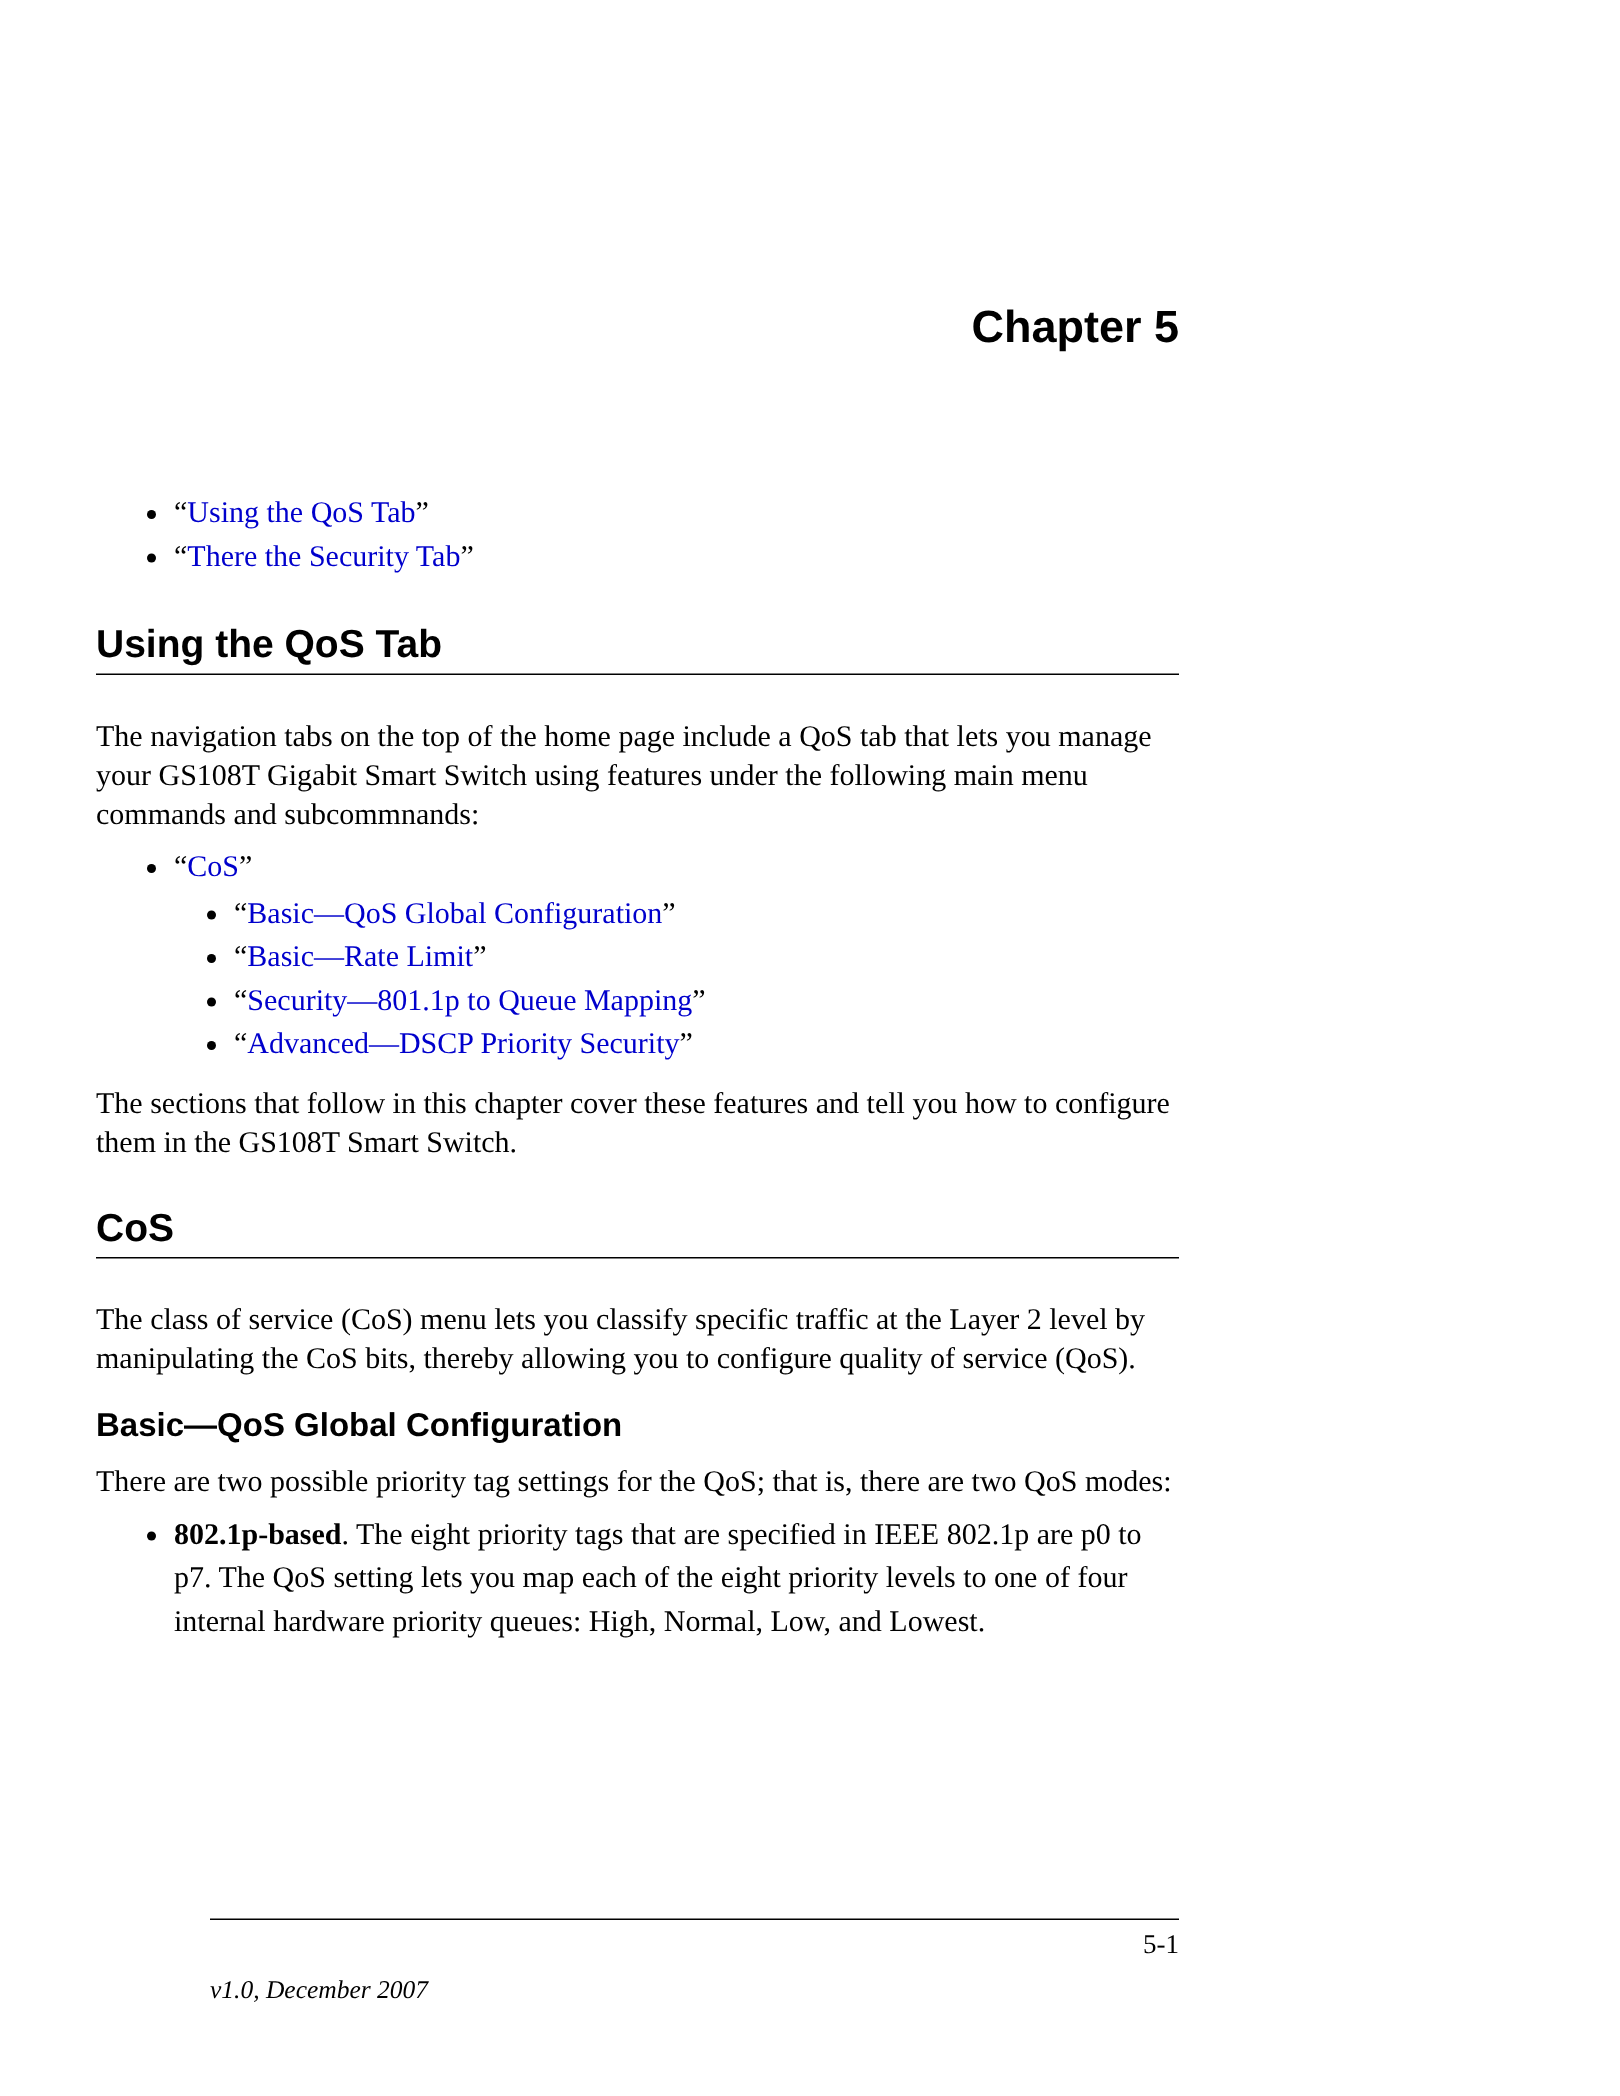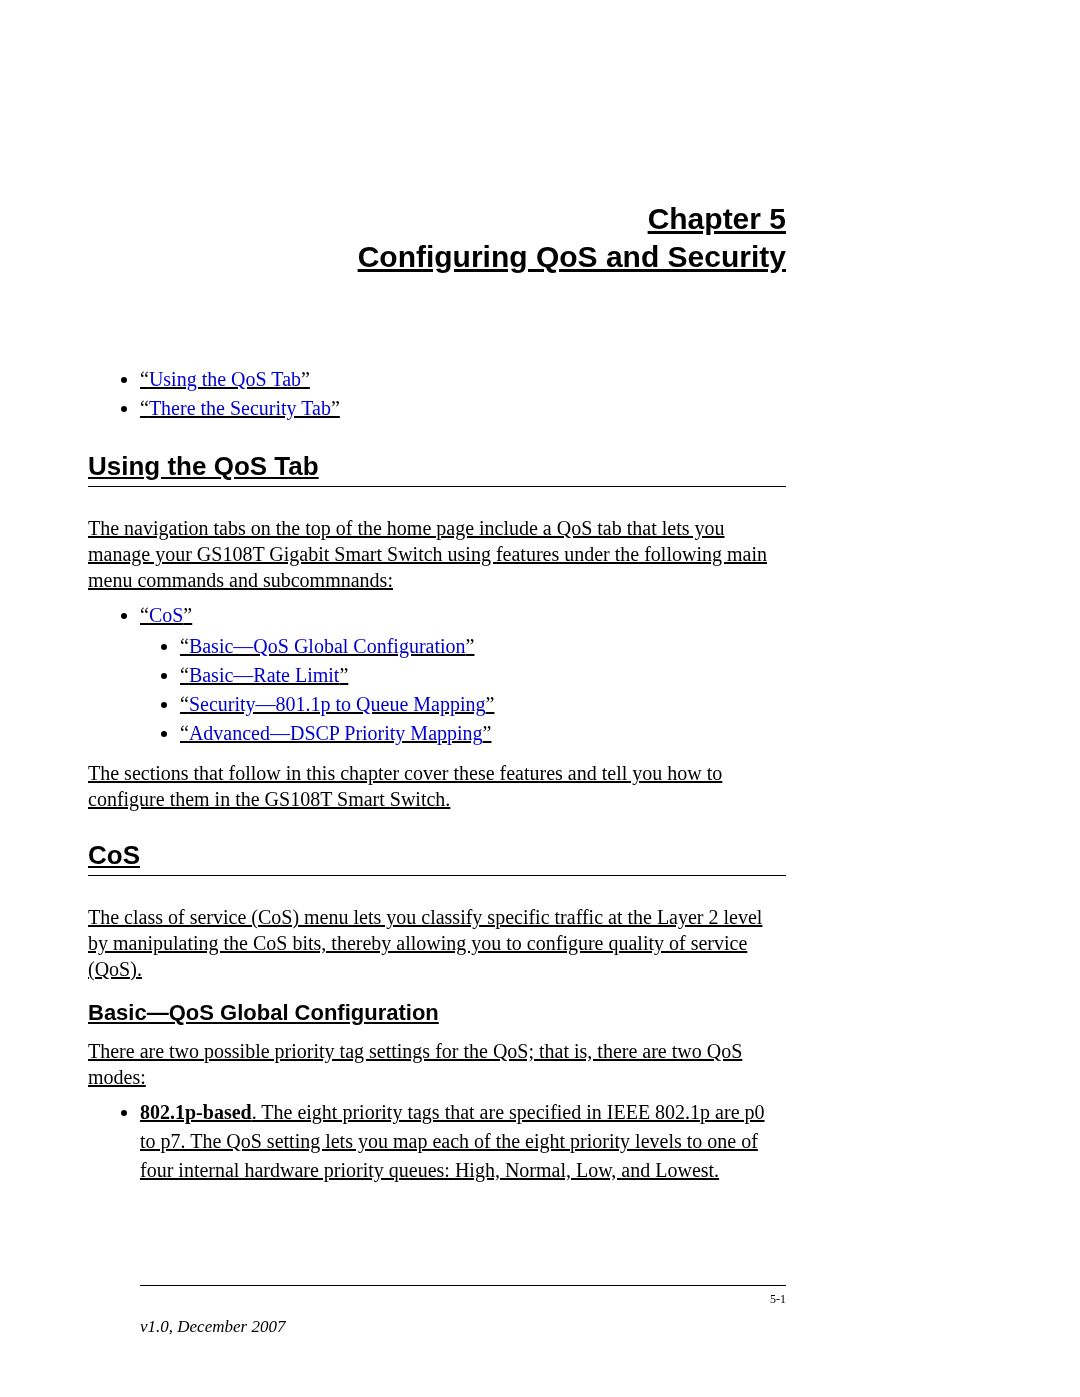--- a/index.html
+++ b/index.html
@@ -6,23 +6,22 @@
     margin: 0;
     padding: 0;
     background: #ffffff;
     font-family: "Times New Roman", Times, serif;
     color: #000000;
   }
   .page {
     width: 916px;
     height: 1397px;
     box-sizing: border-box;
-    padding: 200px 130px 60px 88px;
+    padding: 200px 130px 60px 64px;
     position: relative;
-    text-decoration: underline;
   }
   .chapter-title {
     font-family: Arial, Helvetica, sans-serif;
     font-weight: bold;
     font-size: 30px;
     text-align: right;
     line-height: 1.25;
     margin-bottom: 90px;
   }
   .body-text {
@@ -71,62 +70,61 @@
     margin: 0;
   }
   .footer {
     position: absolute;
     left: 140px;
     right: 130px;
     bottom: 60px;
   }
   .page-num {
     text-align: right;
-    font-size: 12px;
+    font-size: 18px;
     margin-top: 6px;
   }
   .version {
     text-align: left;
     font-style: italic;
     font-size: 17px;
     margin-top: 10px;
   }
   .bold {
     font-weight: bold;
   }
 </style>
 </head>
 <body>
 
 <div class="page">
 
   <div class="chapter-title">
     <div>Chapter 5</div>
-    <div>Configuring QoS and Security</div>
   </div>
 
 
   <ul class="bullets">
     <li><span class="quote">“</span><span class="link">Using the QoS Tab</span><span class="quote">”</span></li>
     <li><span class="quote">“</span><span class="link">There the Security Tab</span><span class="quote">”</span></li>
   </ul>
 
   <h2 class="section">Using the QoS Tab</h2>
   <hr class="section-rule">
 
   <p class="body-text">The navigation tabs on the top of the home page include a QoS tab that lets you manage your GS108T Gigabit Smart Switch using features under the following main menu commands and subcommnands:</p>
 
   <ul class="bullets">
     <li>
       <span class="quote">“</span><span class="link">CoS</span><span class="quote">”</span>
       <ul>
         <li><span class="quote">“</span><span class="link">Basic—QoS Global Configuration</span><span class="quote">”</span></li>
         <li><span class="quote">“</span><span class="link">Basic—Rate Limit</span><span class="quote">”</span></li>
         <li><span class="quote">“</span><span class="link">Security—801.1p to Queue Mapping</span><span class="quote">”</span></li>
-        <li><span class="quote">“</span><span class="link">Advanced—DSCP Priority Mapping</span><span class="quote">”</span></li>
+        <li><span class="quote">“</span><span class="link">Advanced—DSCP Priority Security</span><span class="quote">”</span></li>
       </ul>
     </li>
   </ul>
 
   <p class="body-text">The sections that follow in this chapter cover these features and tell you how to configure them in the GS108T Smart Switch.</p>
 
   <h2 class="section">CoS</h2>
   <hr class="section-rule">
 
   <p class="body-text">The class of service (CoS) menu lets you classify specific traffic at the Layer 2 level by manipulating the CoS bits, thereby allowing you to configure quality of service (QoS).</p>

